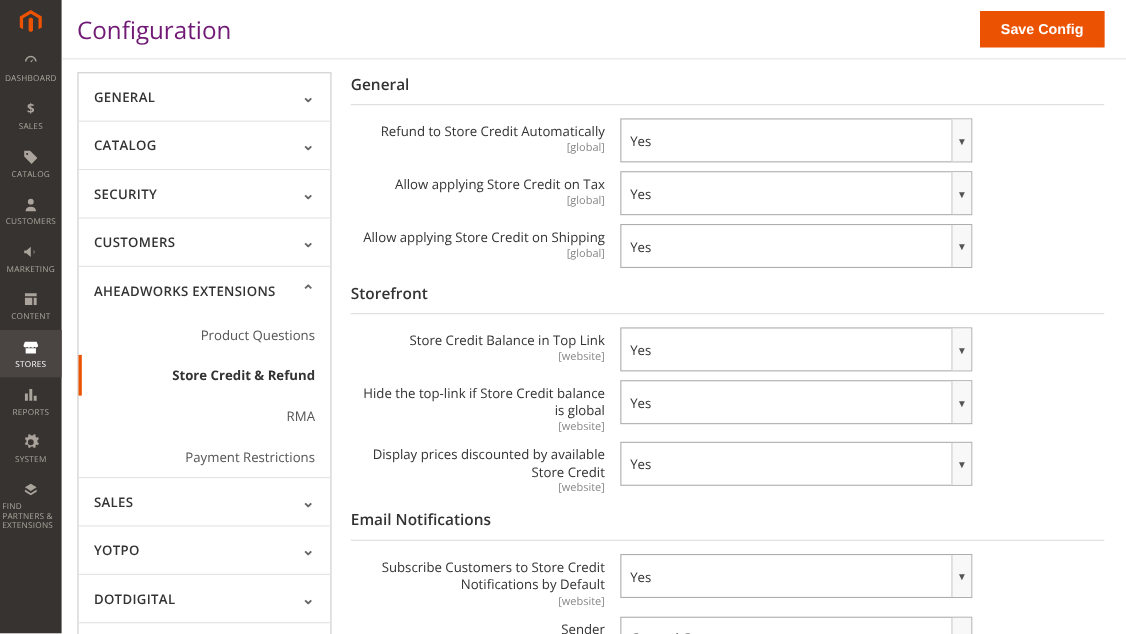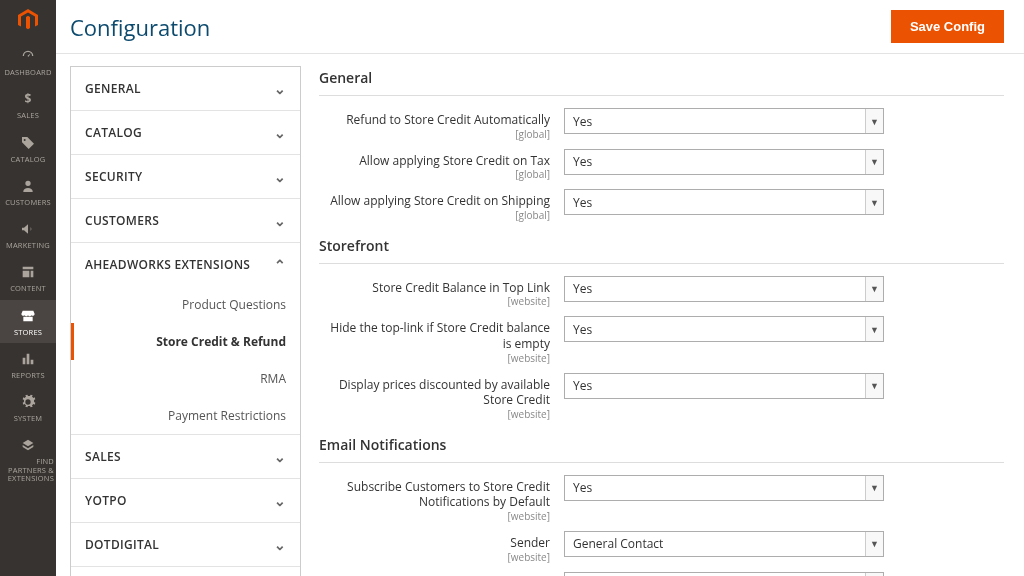--- a/index.html
+++ b/index.html
@@ -3,29 +3,29 @@
 <meta charset="utf-8">
 <style>
   * { box-sizing: border-box; margin: 0; padding: 0; }
   body { font-family: 'Open Sans', -apple-system, Helvetica, Arial, sans-serif; font-size: 13px; color: #333; background: #fff; }
   .app { display: flex; width: 1024px; height: 576px; overflow: hidden; }
 
   
   .sidebar { width: 56px; background: #373330; color: #aaa49c; display: flex; flex-direction: column; align-items: stretch; flex-shrink: 0; }
   .sidebar .logo { height: 40px; display: flex; align-items: center; justify-content: center; }
   .sidebar .logo svg { width: 24px; height: 24px; }
-  .nav-item { display: flex; flex-direction: column; align-items: center; justify-content: center; padding: 7px 2px; font-size: 8px; text-align: right; cursor: pointer; color: #aaa49c; line-height: 1.1; }
+  .nav-item { display: flex; flex-direction: column; align-items: center; justify-content: center; padding: 7px 2px; font-size: 8px; text-align: left; cursor: pointer; color: #aaa49c; line-height: 1.1; }
   .nav-item.active { background: #4a4542; color: #fff; }
   .nav-item .icon { width: 18px; height: 18px; margin-bottom: 3px; display:flex; align-items:center; justify-content:center; }
   .nav-item span { font-size: 7.5px; letter-spacing: 0.2px; text-transform: uppercase; }
 
   
   .main { flex: 1; display: flex; flex-direction: column; overflow: hidden; }
   .topbar { display: flex; align-items: center; justify-content: space-between; padding: 10px 20px 10px 14px; border-bottom: 1px solid #e3e3e3; }
-  .page-title { font-size: 22px; font-weight: 400; color: #0c4a6e; }
+  .page-title { font-size: 22px; font-weight: 400; color: #701a75; }
   .save-btn { background: #eb5202; color: #fff; border: 1px solid #eb5202; padding: 8px 18px; font-size: 13px; font-weight: 600; cursor: pointer; }
 
   .content { flex: 1; display: flex; overflow: hidden; }
 
   
   .config-nav { width: 245px; padding: 12px 0 12px 14px; overflow-y: auto; }
   .accordion { border: 1px solid #ccc; background: #fff; }
   .acc-item { border-bottom: 1px solid #e3e3e3; }
   .acc-item:last-child { border-bottom: none; }
   .acc-header { display: flex; justify-content: space-between; align-items: center; padding: 12px 14px; font-size: 12px; font-weight: 600; color: #333; cursor: pointer; text-transform: uppercase; letter-spacing: 0.3px; }
@@ -35,21 +35,21 @@
   .sub-item.active { border-left: 3px solid #eb5202; padding-left: 25px; font-weight: 700; color: #333; }
 
   
   .form-area { flex: 1; padding: 14px 20px 0 18px; overflow-y: auto; }
   .fieldset { margin-bottom: 14px; }
   .fieldset-title { font-size: 14px; font-weight: 600; color: #333; padding-bottom: 8px; border-bottom: 1px solid #ddd; margin-bottom: 12px; }
   .field-row { display: flex; align-items: flex-start; margin-bottom: 8px; }
   .field-label { width: 245px; text-align: right; padding-right: 14px; font-size: 12px; color: #333; line-height: 1.3; padding-top: 4px; }
   .field-label .scope { display: block; font-size: 10px; color: #888; }
   .field-control { flex: 1; max-width: 320px; }
-  .select { width: 100%; height: 26px; border: 1px solid #adadad; background: #fff; font-size: 12px; padding: 0 8px; position: relative; display: flex; align-items: center; justify-content: space-between; cursor: pointer; }
+  .select { width: 100%; height: 40px; border: 1px solid #adadad; background: #fff; font-size: 12px; padding: 0 8px; position: relative; display: flex; align-items: center; justify-content: space-between; cursor: pointer; }
   .select .arrow { width: 18px; text-align: center; border-left: 1px solid #ccc; color: #555; font-size: 9px; position: absolute; right: 0; top: 0; bottom: 0; display: flex; align-items: center; justify-content: center; background: #f8f8f8; }
 </style>
 </head>
 <body>
 
 <div class="app">
 
   <div class="sidebar">
     <div class="logo">
       <svg viewBox="0 0 24 24">
@@ -247,21 +247,21 @@
           <div class="field-row">
             <div class="field-label"><span>Store Credit Balance in Top Link</span><span class="scope">[website]</span></div>
             <div class="field-control">
                 <div class="select">
                   <span>Yes</span>
                   <span class="arrow">▼</span>
                 </div>
               </div>
           </div>
           <div class="field-row">
-            <div class="field-label"><span>Hide the top-link if Store Credit balance is empty</span><span class="scope">[website]</span></div>
+            <div class="field-label"><span>Hide the top-link if Store Credit balance is global</span><span class="scope">[website]</span></div>
             <div class="field-control">
                 <div class="select">
                   <span>Yes</span>
                   <span class="arrow">▼</span>
                 </div>
               </div>
           </div>
           <div class="field-row">
             <div class="field-label"><span>Display prices discounted by available Store Credit</span><span class="scope">[website]</span></div>
             <div class="field-control">

